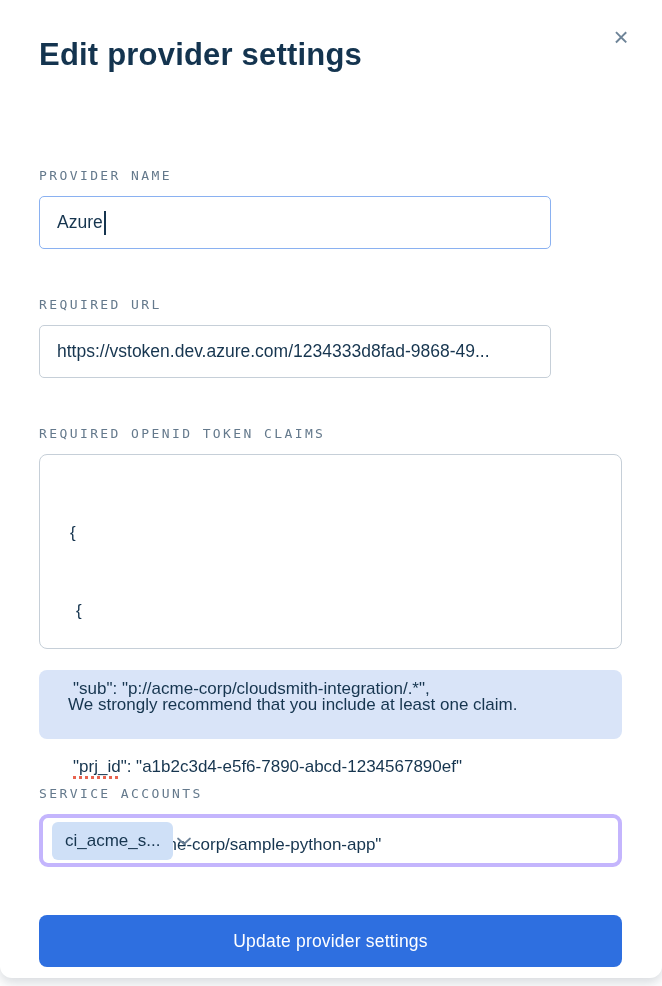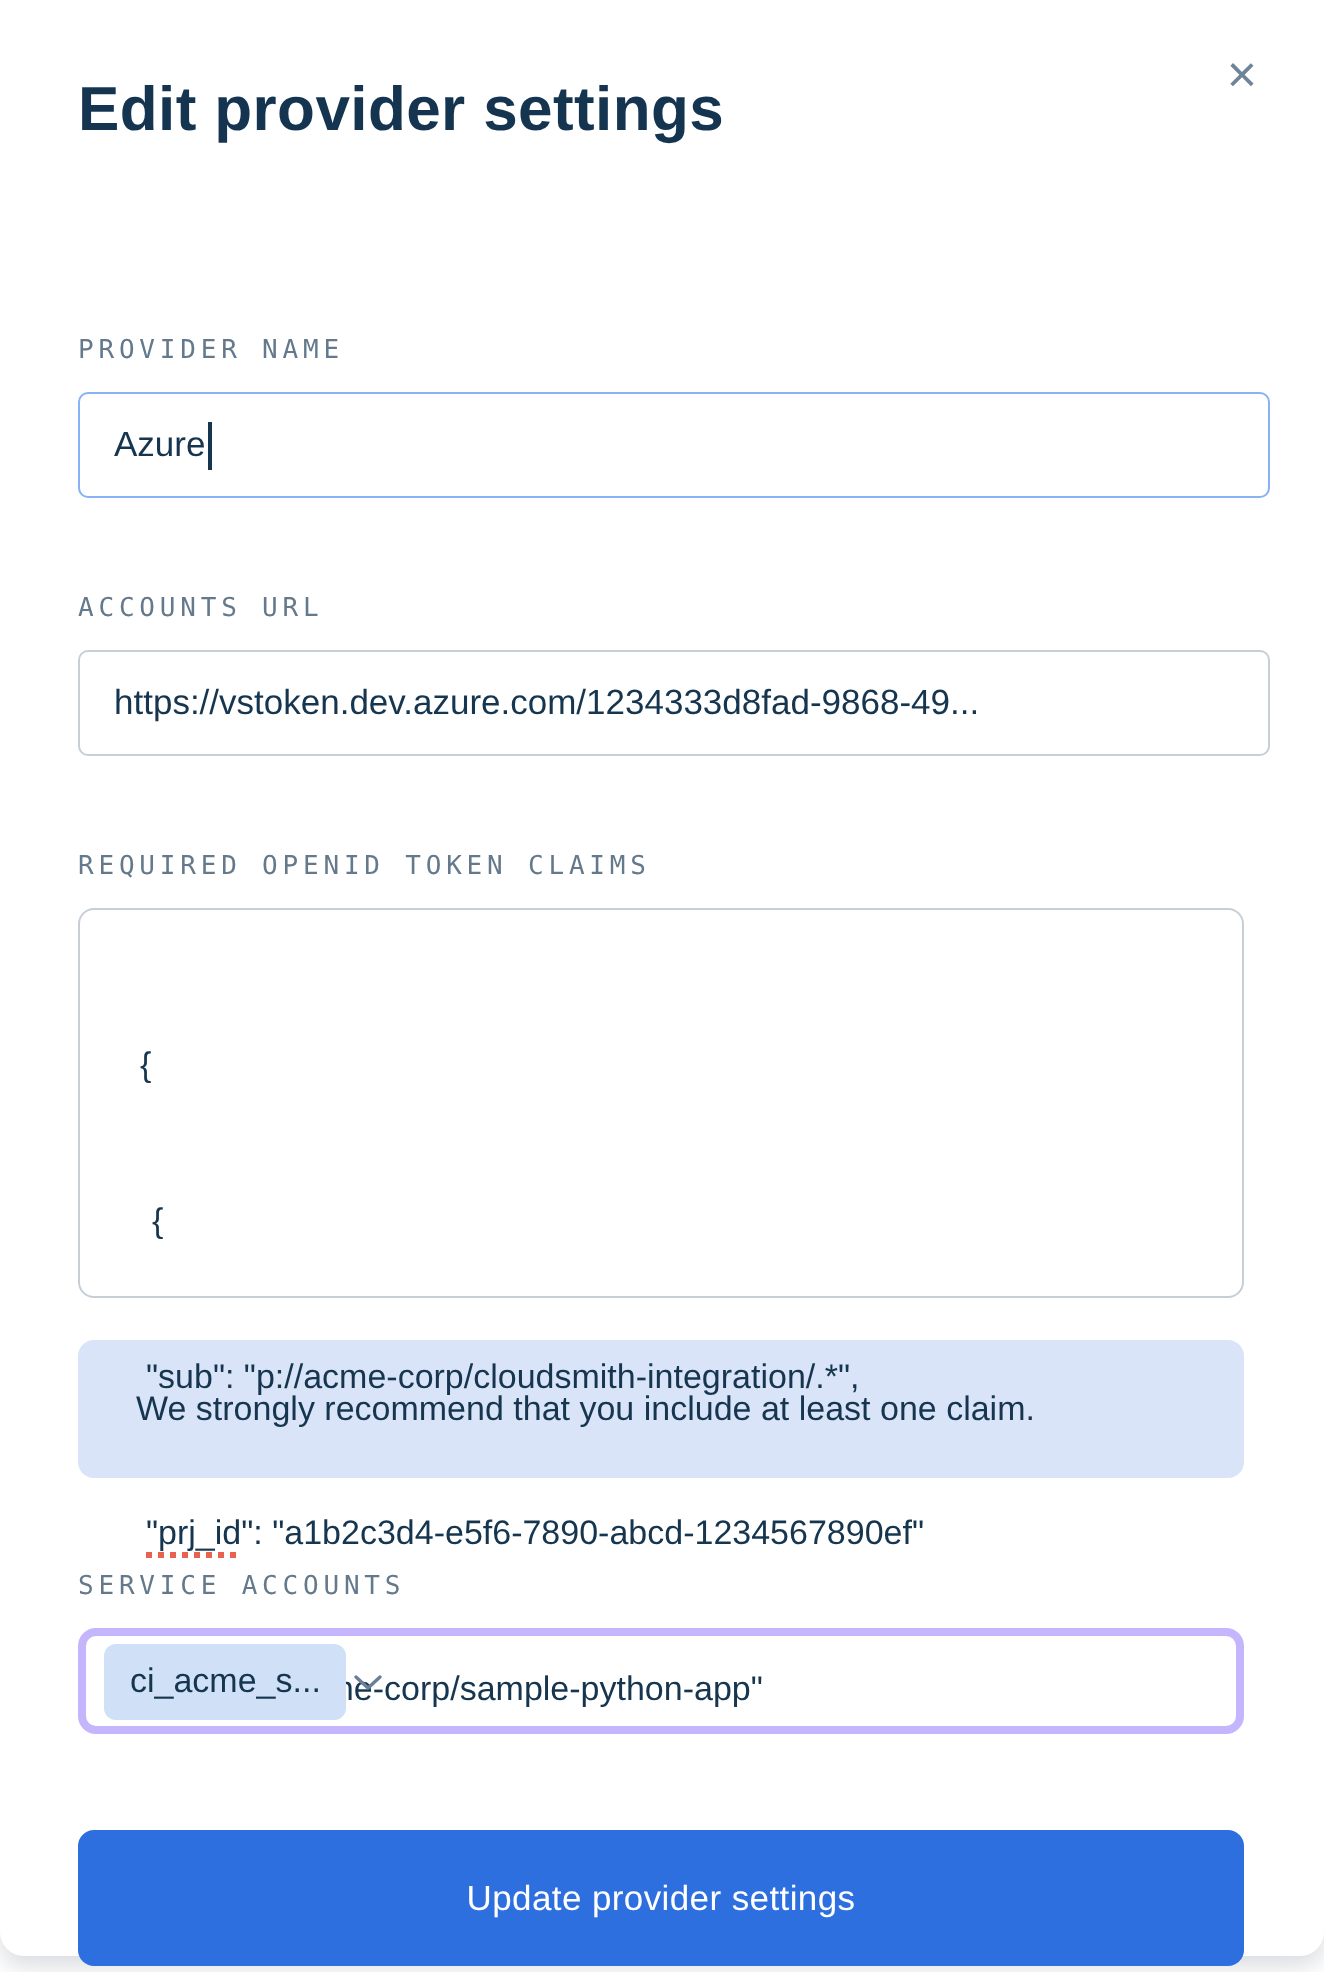--- a/index.html
+++ b/index.html
@@ -46,21 +46,21 @@
   .field-label {
     display: block;
     font-family: "DejaVu Sans Mono", "Liberation Mono", monospace;
     font-size: 13px;
     line-height: 15px;
     letter-spacing: 2.4px;
     color: #64798c;
   }
   .text-input {
     margin-top: 13px;
-    width: 596px;
+    width: 512px;
     height: 53px;
     display: flex;
     align-items: center;
     padding: 0 17px;
     border: 1px solid #c6cfd8;
     border-radius: 5px;
     background: #ffffff;
     font-size: 17.5px;
     color: #16354f;
     cursor: text;
@@ -136,21 +136,21 @@
     padding: 0 13px;
     background: #cfe0f7;
     border-radius: 6px;
     font-size: 17px;
     color: #16354f;
   }
   .chevron { display: flex; align-items: center; }
   .submit-btn {
     margin-top: 48px;
     width: 583px;
-    height: 68px;
+    height: 52px;
     border: none;
     border-radius: 8px;
     background: #2e6fe0;
     color: #ffffff;
     font-family: "Liberation Sans", sans-serif;
     font-size: 17.5px;
     font-weight: 500;
     letter-spacing: 0.2px;
     cursor: pointer;
   }
@@ -166,21 +166,21 @@
 
   <div class="group-first">
     <label class="field-label">PROVIDER NAME</label>
     <div class="text-input focused">
       <span>Azure</span>
         <span class="caret"></span>
     </div>
   </div>
 
   <div class="group">
-    <label class="field-label">ACCOUNTS URL</label>
+    <label class="field-label">REQUIRED URL</label>
     <div class="text-input">
       <span>https://vstoken.dev.azure.com/1234333d8fad-9868-49...</span>
     </div>
   </div>
 
   <div class="group">
     <label class="field-label">REQUIRED OPENID TOKEN CLAIMS</label>
     <div class="claims-editor">
       <div class="cl-1"><span>{</span></div>
       <div class="cl-2"><span>{</span></div>

